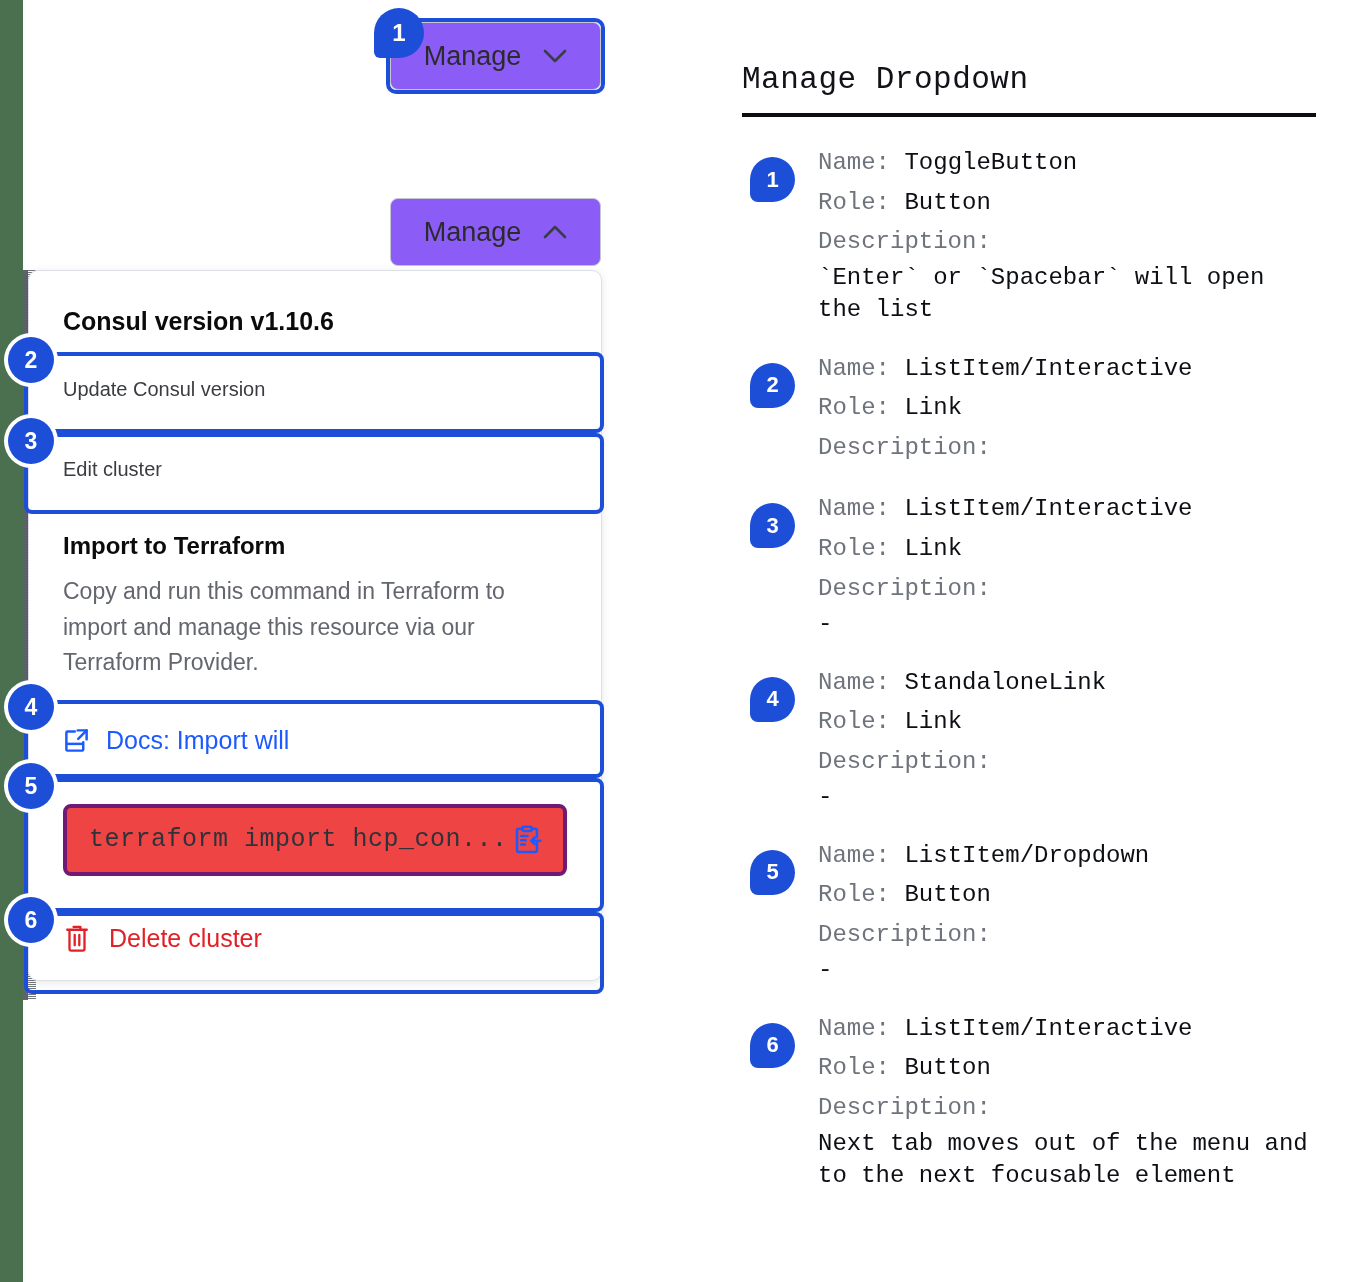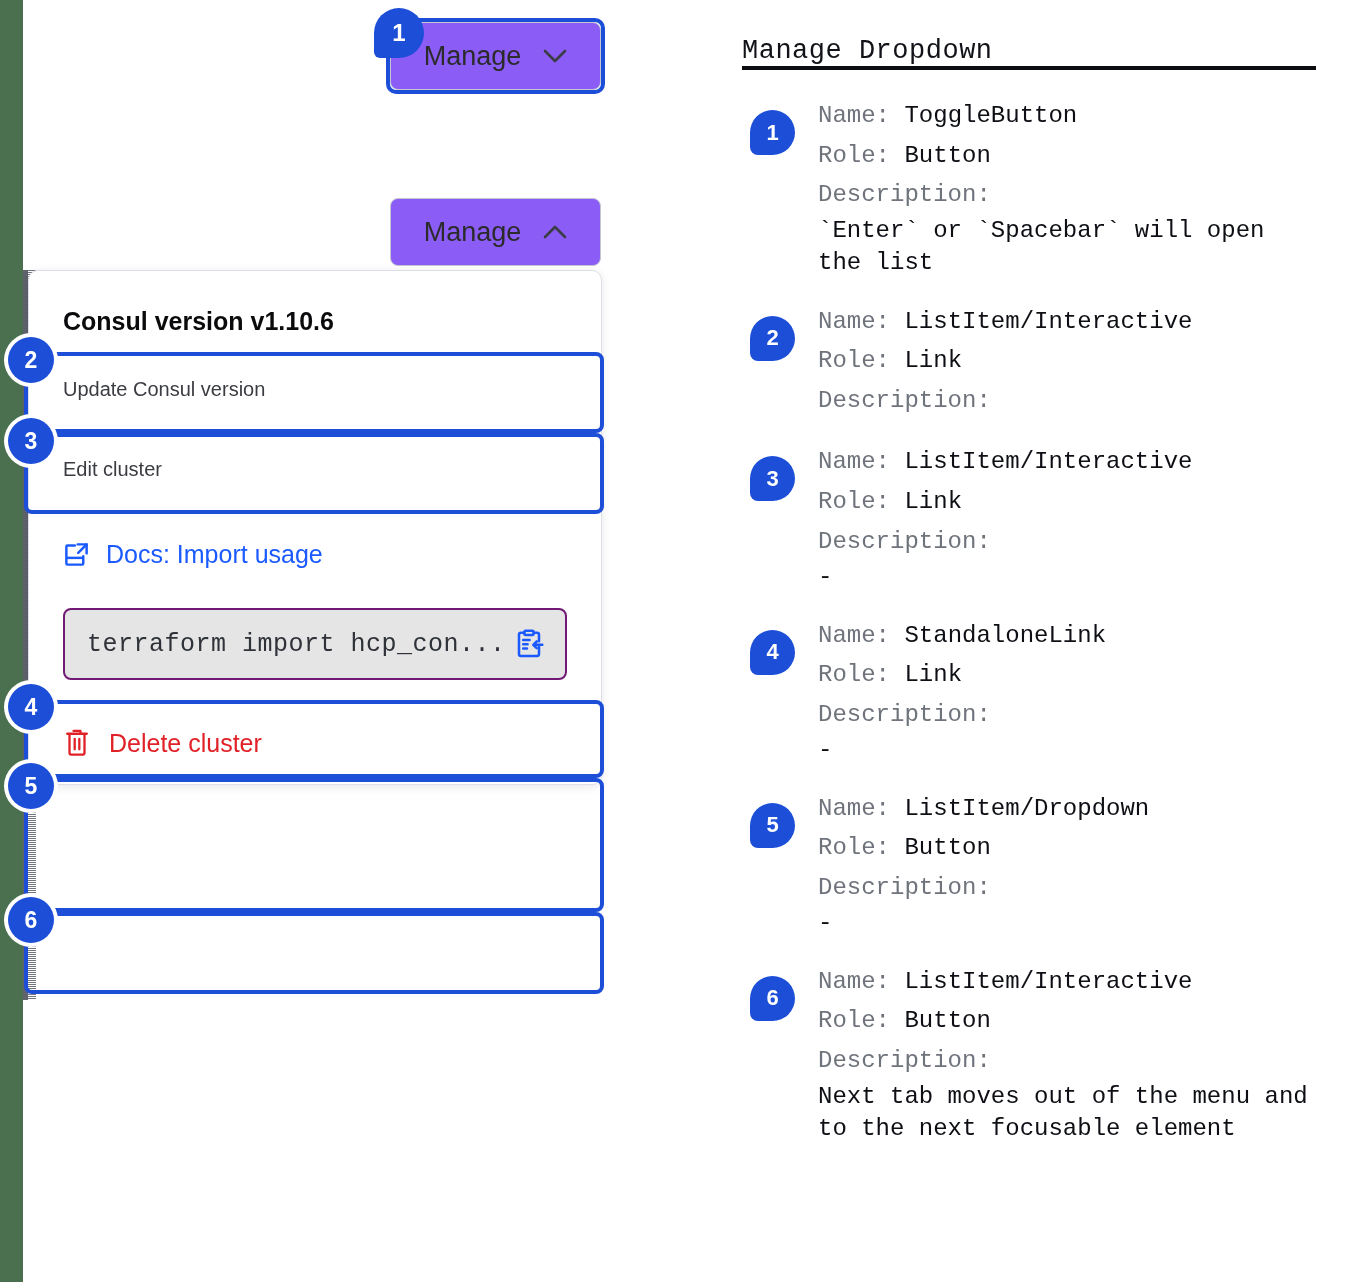--- a/index.html
+++ b/index.html
@@ -93,23 +93,23 @@
     font-size: 23px; color: #63666e; line-height: 1.55;
   }
   .dd-link {
     display: flex; align-items: center; gap: 16px;
     font-size: 25px; color: #1b5aff;
     padding: 20px 0 20px 34px; height: 76px;
   }
   .dd-code-row { padding: 16px 34px 22px 34px; }
   .dd-code {
     display: flex; align-items: center; justify-content: space-between;
-    border: 2px solid #701a75; border-radius: 8px;
-    background: #e5e5e5;
-    height: 72px; padding: 0 20px 0 22px;
+    border: 4px solid #701a75; border-radius: 8px;
+    background: #ef4444;
+    height: 72px; padding: 0 20px 0 22px; margin-top: 9px;
   }
   .dd-code-text {
     font-family: "Liberation Mono", monospace;
     font-size: 25px; color: #30323a; letter-spacing: .5px;
   }
   .dd-delete {
     display: flex; align-items: center; gap: 18px;
     font-size: 25px; color: #e02127; font-weight: 500;
     padding: 22px 0 22px 34px; height: 82px;
   }
@@ -153,21 +153,23 @@
     font-size: 24px; font-weight: bold;
   }
 
   
   .right-col {
     position: absolute; left: 742px; top: 36px;
     width: 580px;
     font-family: "Liberation Mono", monospace;
   }
   .panel-title {
-    font-size: 27px; color: #111318; letter-spacing: .5px;
+    font-size: 31px; color: #111318; letter-spacing: .5px;
+    padding-bottom: 16px;
+    margin-top: 26px;
   }
   .panel-rule { height: 4px; background: #0c0d10; width: 574px; margin-bottom: 26px; }
 
   .ann-item { display: flex; gap: 0; margin-bottom: 22px; }
   .ann-badge-col { width: 76px; flex: 0 0 76px; position: relative; }
   .ann-badge {
     position: absolute; top: 14px; left: 8px;
     width: 45px; height: 45px;
     background: #1c4ed8; color: #ffffff;
     border-radius: 50% 50% 50% 8px;
@@ -213,31 +215,35 @@
         </svg>
     </span>
   </div>
 
   <div class="dropdown">
     <div class="dd-title">Consul version v1.10.6</div>
 
     <div class="dd-item">Update Consul version</div>
     <div class="dd-item">Edit cluster</div>
 
+    <div class="dd-section">
+      <div class="dd-section-title">Import to Terraform</div>
+      <div class="dd-section-body">Copy and run this command in Terraform to import and manage this resource via our Terraform Provider.</div>
+    </div>
 
     <div class="dd-link">
       <span>
         <svg width="27" height="27" viewBox="0 0 24 24">
           <path d="M13 3 L21 3 L21 11" fill="none" stroke="#1b5aff" stroke-width="2.2" stroke-linecap="round" stroke-linejoin="round"></path>
           <path d="M21 3 L13.5 10.5" fill="none" stroke="#1b5aff" stroke-width="2.2" stroke-linecap="round"></path>
           <path d="M18 13.5 L18 20 A1 1 0 0 1 17 21 L4 21 A1 1 0 0 1 3 20 L3 5 A1 1 0 0 1 4 4 L10.5 4" fill="none" stroke="#1b5aff" stroke-width="2.2" stroke-linecap="round" stroke-linejoin="round"></path>
           <path d="M3 15 L18 15" fill="none" stroke="#1b5aff" stroke-width="2.2"></path>
         </svg>
       </span>
-      <span>Docs: Import usage</span>
+      <span>Docs: Import will</span>
     </div>
 
     <div class="dd-code-row">
       <div class="dd-code">
         <span class="dd-code-text">terraform import hcp_con...</span>
         <span>
           <svg width="32" height="32" viewBox="0 0 24 24">
             <path d="M8.5 3.5 L6 3.5 A1.5 1.5 0 0 0 4.5 5 L4.5 19.5 A1.5 1.5 0 0 0 6 21 L18 21 A1.5 1.5 0 0 0 19.5 19.5 L19.5 13.5" fill="none" stroke="#1b5aff" stroke-width="1.9" stroke-linecap="round" stroke-linejoin="round"></path>
             <path d="M19.5 10 L19.5 5 A1.5 1.5 0 0 0 18 3.5 L15.5 3.5" fill="none" stroke="#1b5aff" stroke-width="1.9" stroke-linecap="round" stroke-linejoin="round"></path>
             <rect x="8.5" y="2" width="7" height="3.2" rx="1" fill="none" stroke="#1b5aff" stroke-width="1.9"></rect>

